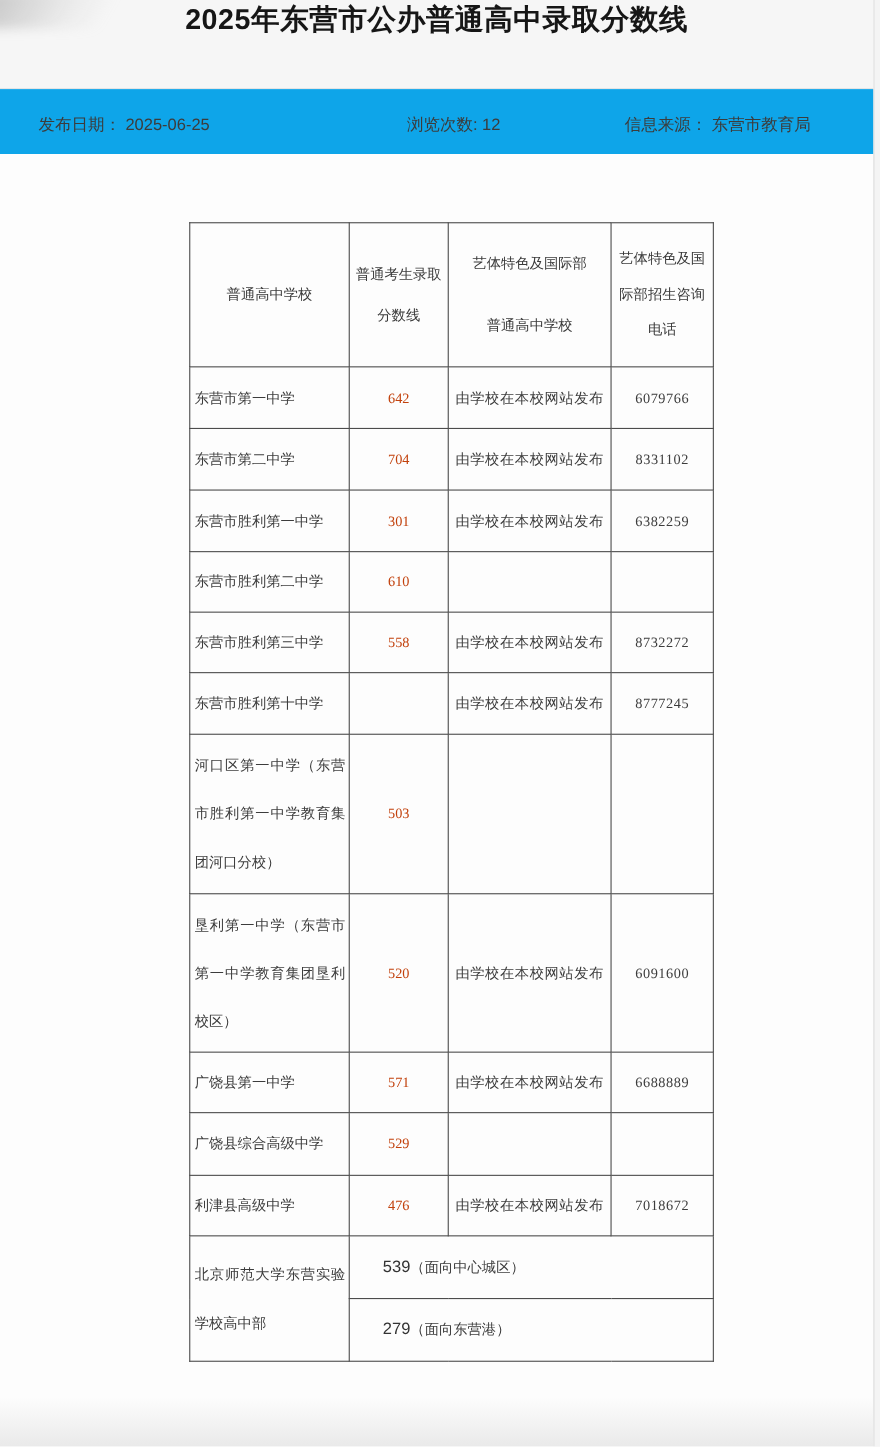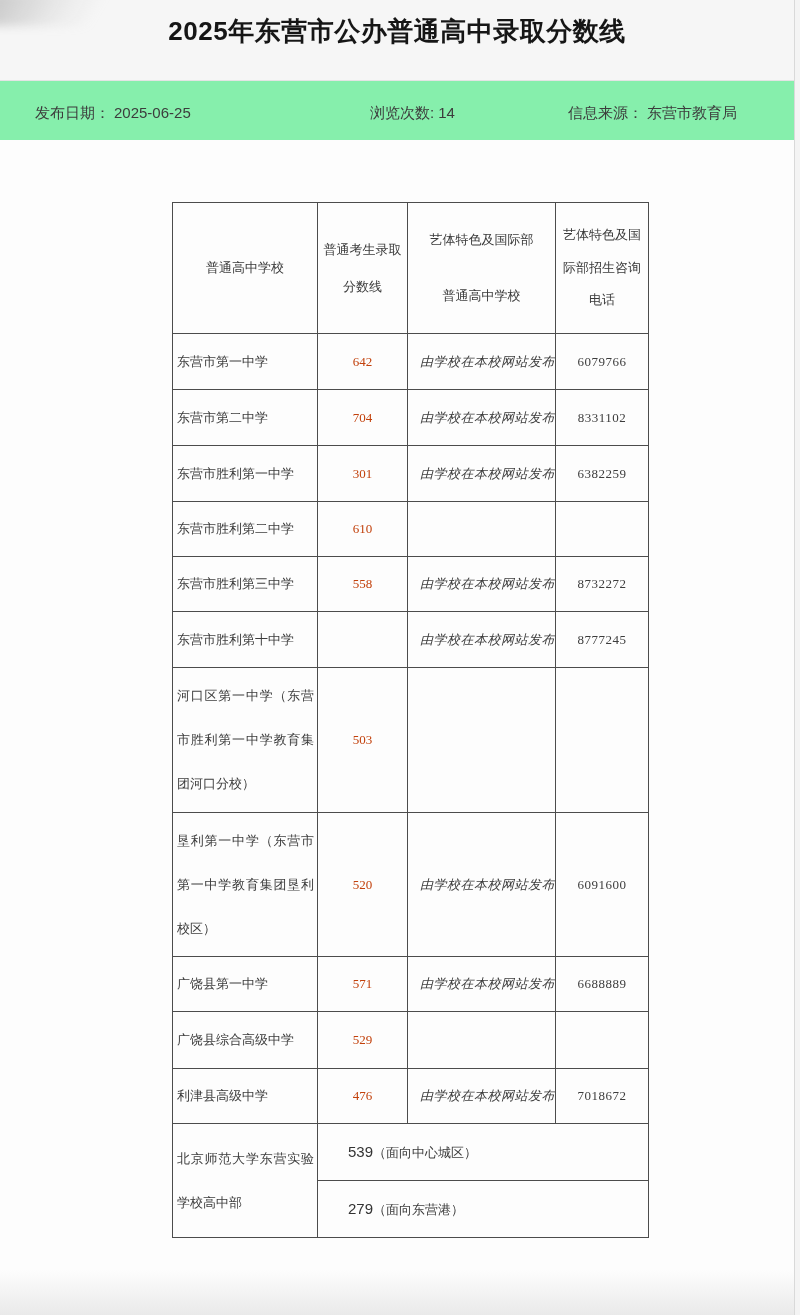--- a/index.html
+++ b/index.html
@@ -22,35 +22,35 @@
     width: 130px; height: 34px;
     background: linear-gradient(120deg, rgba(140,140,140,0.45) 0%, rgba(190,190,190,0.18) 55%, rgba(220,220,220,0) 80%);
     filter: blur(5px);
     pointer-events: none;
   }
   .title-band {
     height: 81px;
     background: #f6f6f6;
     border-bottom: 1px solid #e4e4e4;
     display: flex;
-    align-items: center;
+    align-items: flex-start;
     justify-content: center;
     padding-bottom: 18px;
   }
   .doc-title {
     font-size: 26px;
     font-weight: bold;
     color: #161616;
     letter-spacing: 0.5px;
     font-family: "Liberation Sans", sans-serif;
   }
   .meta-band {
     position: relative;
     height: 59px;
-    background: #86efac;
+    background: #0ea5e9;
   }
   .meta-item {
     position: absolute;
     top: 23px;
     font-size: 15px;
     color: #3c3c3c;
     white-space: nowrap;
   }
   .meta-publish { left: 35px; }
   .meta-views   { left: 370px; }
@@ -89,21 +89,21 @@
     padding: 0 3px 0 4px;
     line-height: 44px;
     text-align: justify;
   }
   td.score {
     text-align: center;
     font-family: Liberation Serif, serif;
     font-size: 15px;
     color: #c2410c;
   }
-  td.art   { text-align: right; letter-spacing: 0.5px; font-style: italic; }
+  td.art   { text-align: center; letter-spacing: 0.5px; }
   td.phone { text-align: center; font-size: 13.5px; letter-spacing: 0.5px; }
 
   td.merged-score { text-align: left; padding-left: 30px; }
   td.merged-score .num {
     font-family: "Liberation Sans", sans-serif;
     font-size: 15px;
     color: #333333;
   }
   td.merged-score .note { font-size: 13px; }
 
@@ -123,21 +123,21 @@
 
   <div class="title-band">
     <div class="doc-title">2025年东营市公办普通高中录取分数线</div>
   </div>
 
   <div class="meta-band">
     <div class="meta-item meta-publish">
       <span>发布日期：</span><span class="val">2025-06-25</span>
     </div>
     <div class="meta-item meta-views">
-      <span>浏览次数:</span><span class="val">14</span>
+      <span>浏览次数:</span><span class="val">12</span>
     </div>
     <div class="meta-item meta-source">
       <span>信息来源：</span><span class="val">东营市教育局</span>
     </div>
   </div>
 
   <div class="table-wrap">
     <table class="score-table">
       <colgroup>
         <col style="width:145px">

